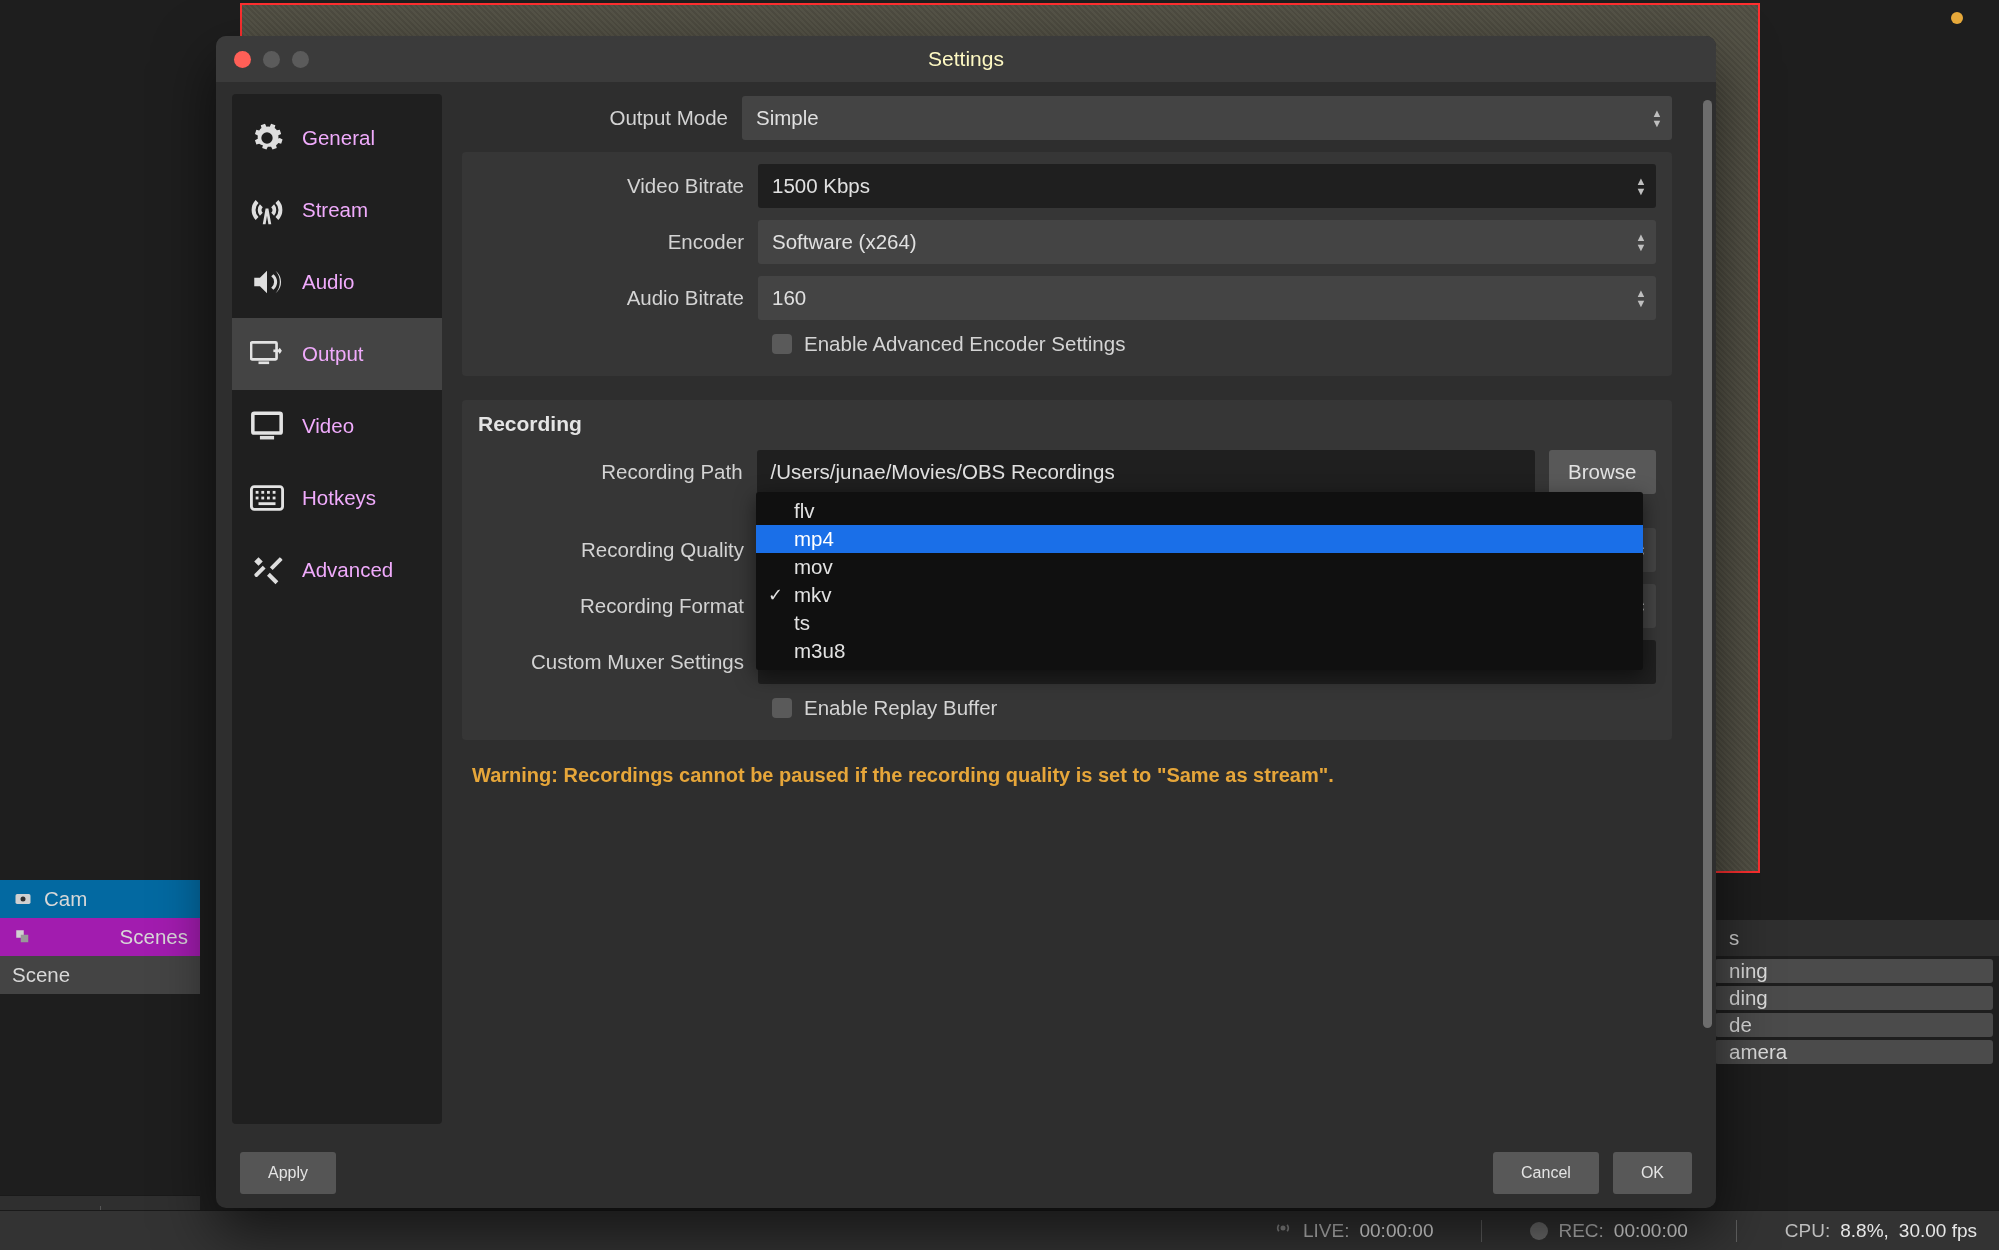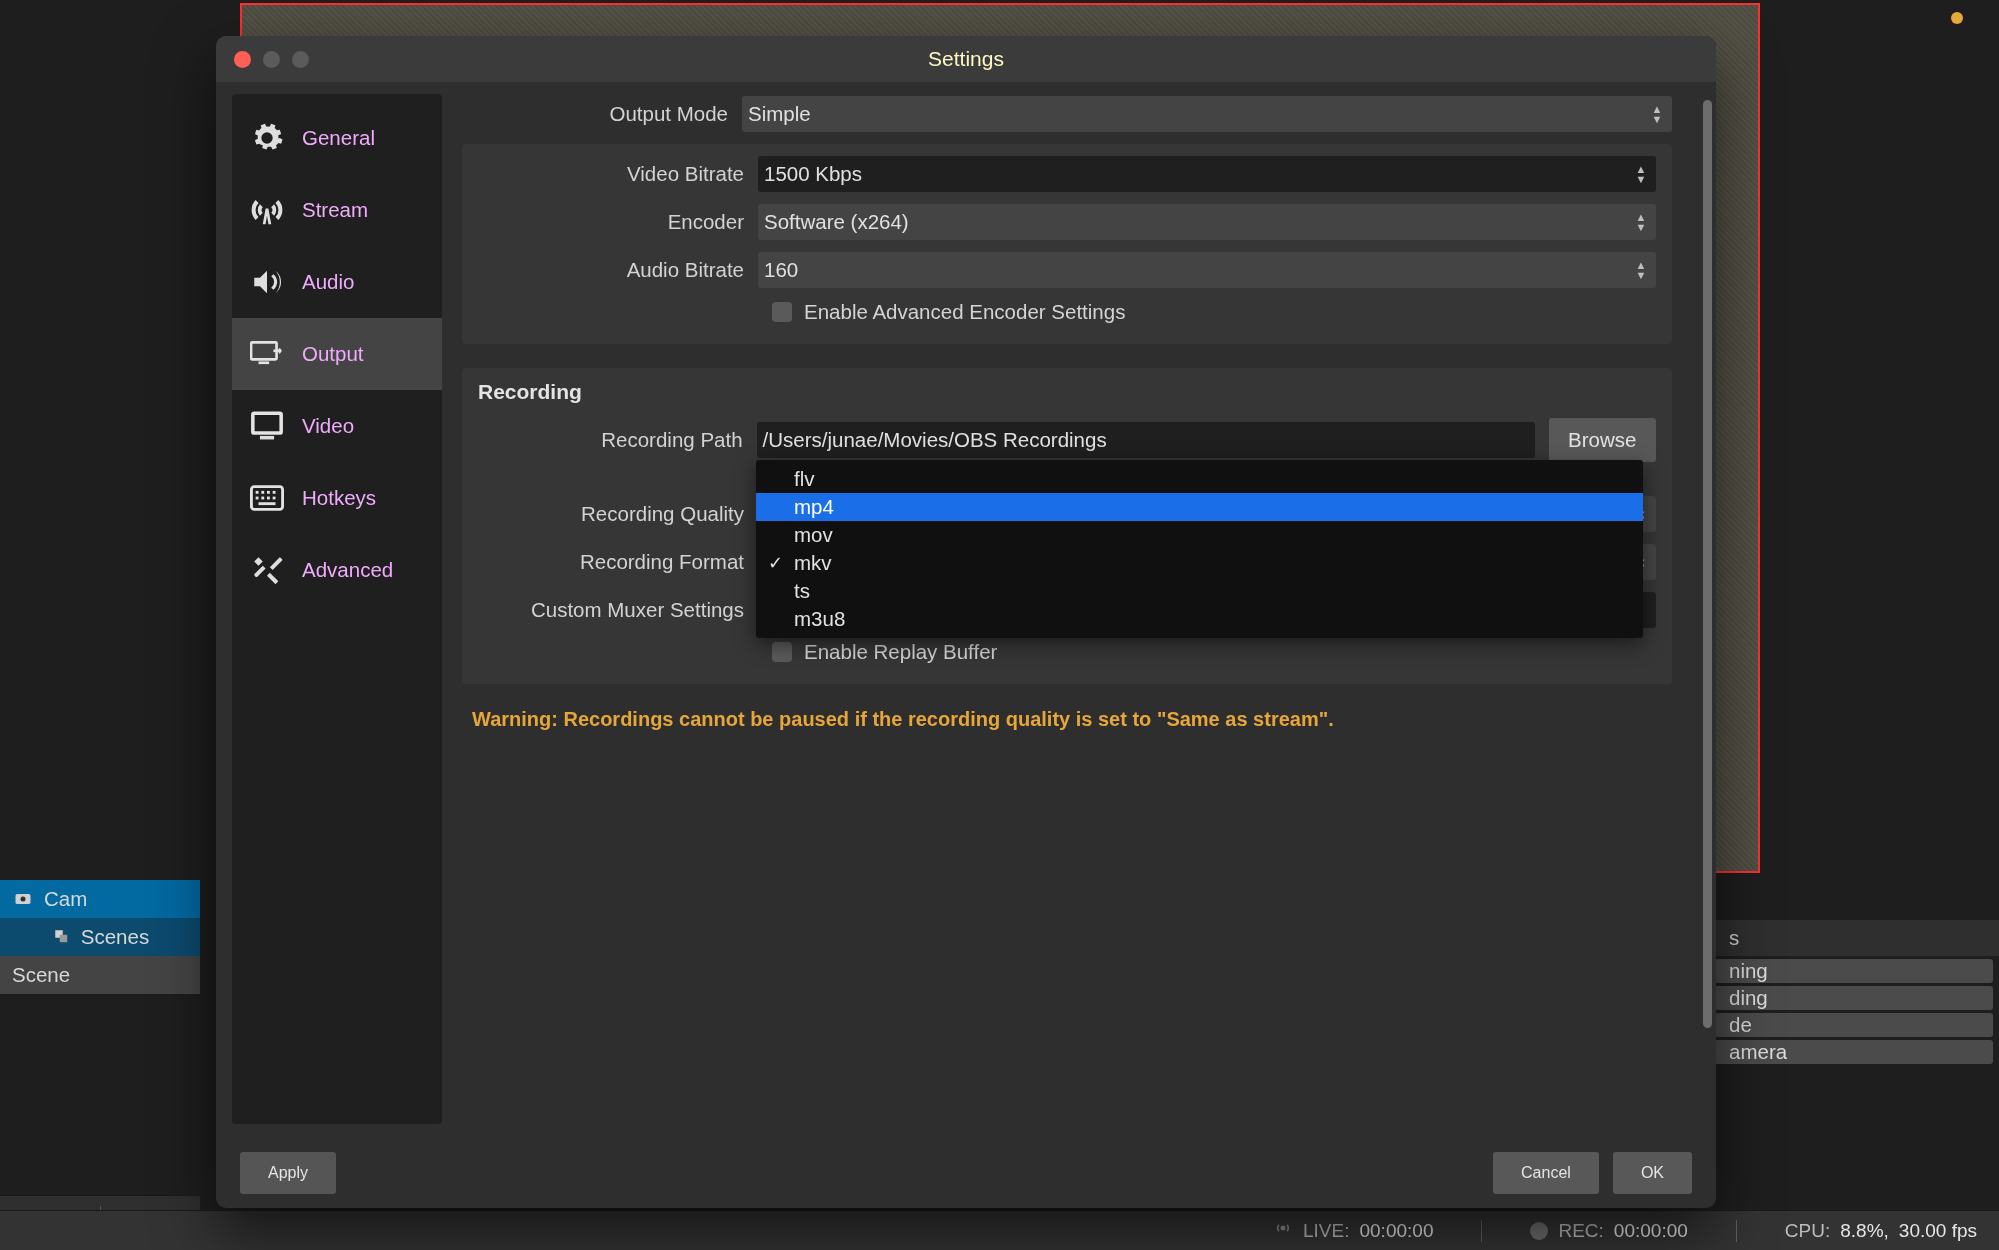--- a/index.html
+++ b/index.html
@@ -9,21 +9,21 @@
 .preview-border{position:absolute;left:240px;top:3px;width:1520px;height:870px;border:2.5px solid #ff2f2f;background:#3a3a37;background-image:repeating-linear-gradient(45deg,#565448 0 2px,#4e4c41 2px 4px);z-index:1}
 
 
 .status-dot{position:absolute;top:12px;right:36px;width:12px;height:12px;border-radius:50%;background:#e7a93a}
 
 
 .dock{position:absolute;left:0;top:880px;width:200px}
 .dock-row{display:flex;align-items:center;height:38px;padding:0 12px;color:#d8d8d8;border-bottom:0 solid transparent}
 .dock-row.cam{background:#0369a1}
 .dock-ico{width:22px;height:22px;margin-right:10px;display:flex;align-items:center;justify-content:center}
-.dock-row.scenes{background:#0c4a6e;justify-content:center}
+.dock-row.scenes{background:#a21caf;justify-content:space-between}
 .dock-row.scene{background:#444}
 .dock-bottom-bar{position:absolute;left:0;bottom:0;width:200px;height:55px;background:#2f2f2f;display:flex;align-items:center;gap:12px;padding:0 14px;border-top:1px solid #1a1a1a}
 .db-icon{width:38px;height:38px;display:flex;align-items:center;justify-content:center;color:#c2c2c2;font-size:30px}
 .db-sep{width:1px;height:34px;background:#565656}
 
 
 .right-panel{position:absolute;right:0;top:920px;width:290px}
 .right-hdr{height:36px;background:#2f2f2f;color:#d0d0d0;padding-left:20px;display:flex;align-items:center}
 .right-btn{height:24px;margin:3px 6px;background:#4b4b4b;color:#dcdcdc;display:flex;align-items:center;padding-left:14px;border-radius:3px}
 
@@ -52,21 +52,21 @@
 .nav-item.active{background:#444}
 .nav-ico{width:38px;height:38px;display:flex;align-items:center;justify-content:center;color:#e6e6e6}
 .nav-item svg{width:34px;height:34px;fill:#dedede}
 
 
 .content{flex:1;padding:14px 16px 0 20px;overflow:hidden;position:relative}
 .scrollrail{position:absolute;right:4px;top:18px;bottom:110px;width:9px;background:#6d6d6d;border-radius:5px}
 
 .form-row{display:flex;align-items:center;margin-bottom:12px}
 .lbl{width:280px;text-align:right;padding-right:14px;color:#d3d3d3}
-.ctrl{flex:1;height:36px;background:#444;border:none;color:#e0e0e0;padding:0 6px;display:flex;align-items:center;border-radius:3px;position:relative}
+.ctrl{flex:1;height:44px;background:#444;border:none;color:#e0e0e0;padding:0 14px;display:flex;align-items:center;border-radius:3px;position:relative}
 .ctrl.dark{background:#1f1f1f}
 .stepper{position:absolute;right:4px;top:4px;bottom:4px;width:22px;display:flex;flex-direction:column;justify-content:center;gap:0;color:#bfbfbf;font-size:11px;text-align:center}
 .stepper span{line-height:10px}
 
 .section{background:#363636;border-radius:4px;padding:12px 16px 16px;margin-bottom:24px}
 .section-title{font-weight:600;color:#e4e4e4;margin-bottom:14px;font-size:21px}
 
 .cbx{display:flex;align-items:center;gap:12px;margin-left:294px;margin-top:4px;margin-bottom:4px}
 .cbx-box{width:20px;height:20px;border-radius:4px;background:#5a5a5a}
 

